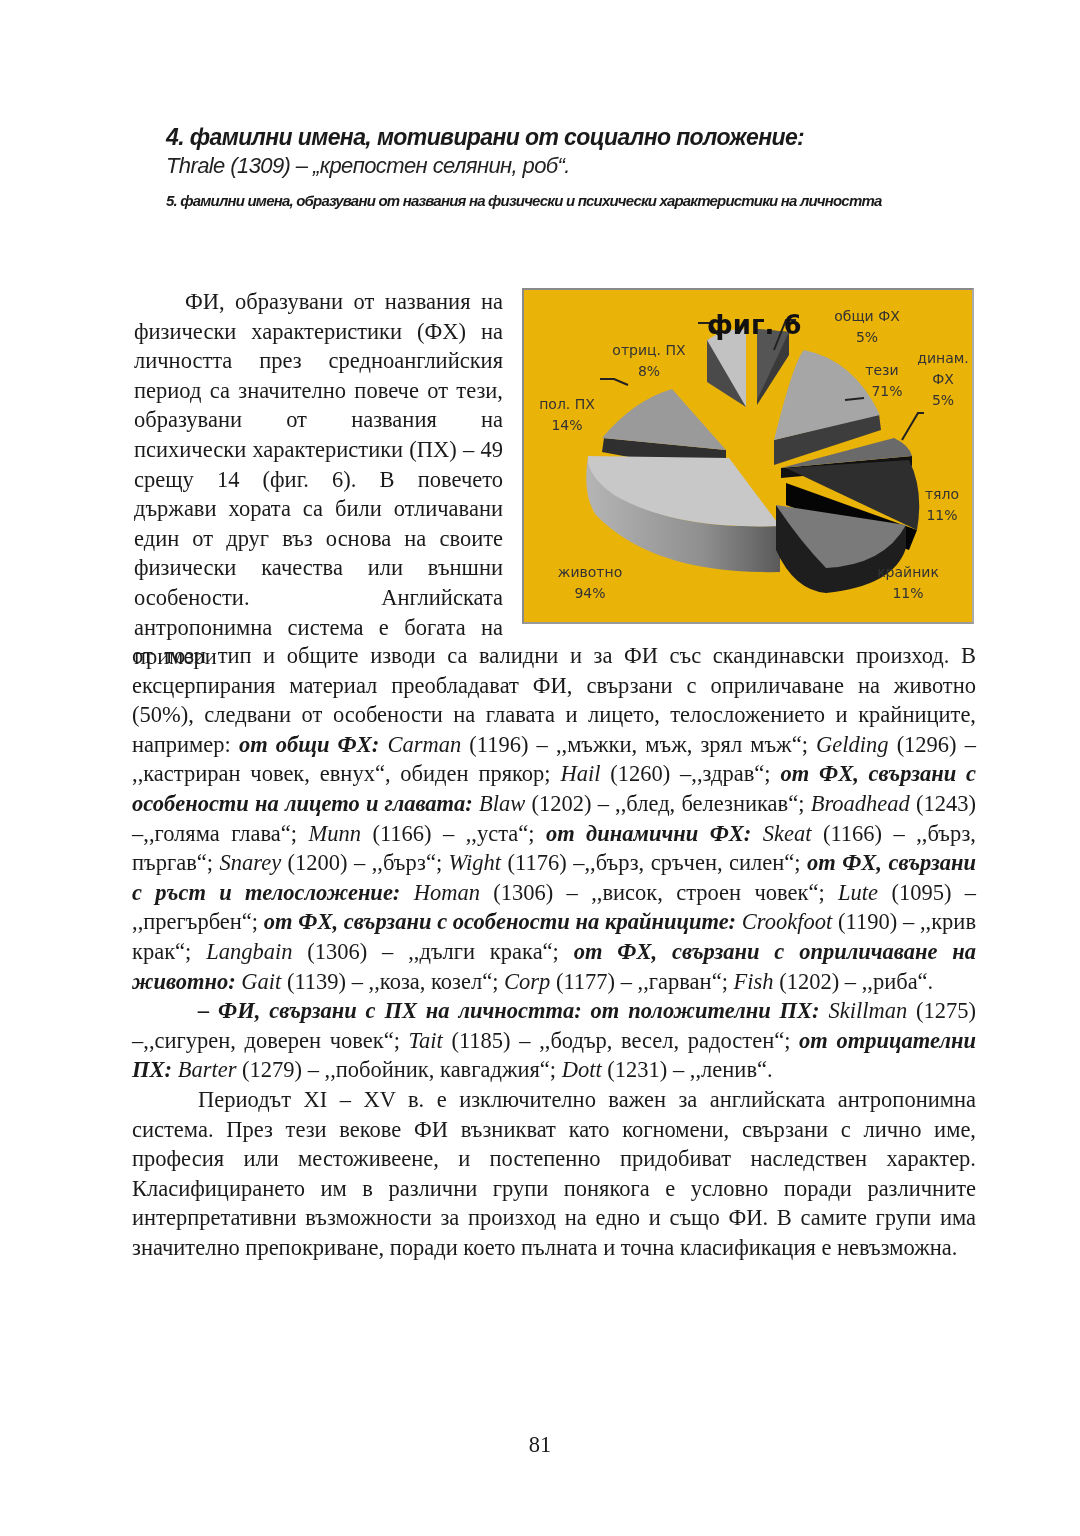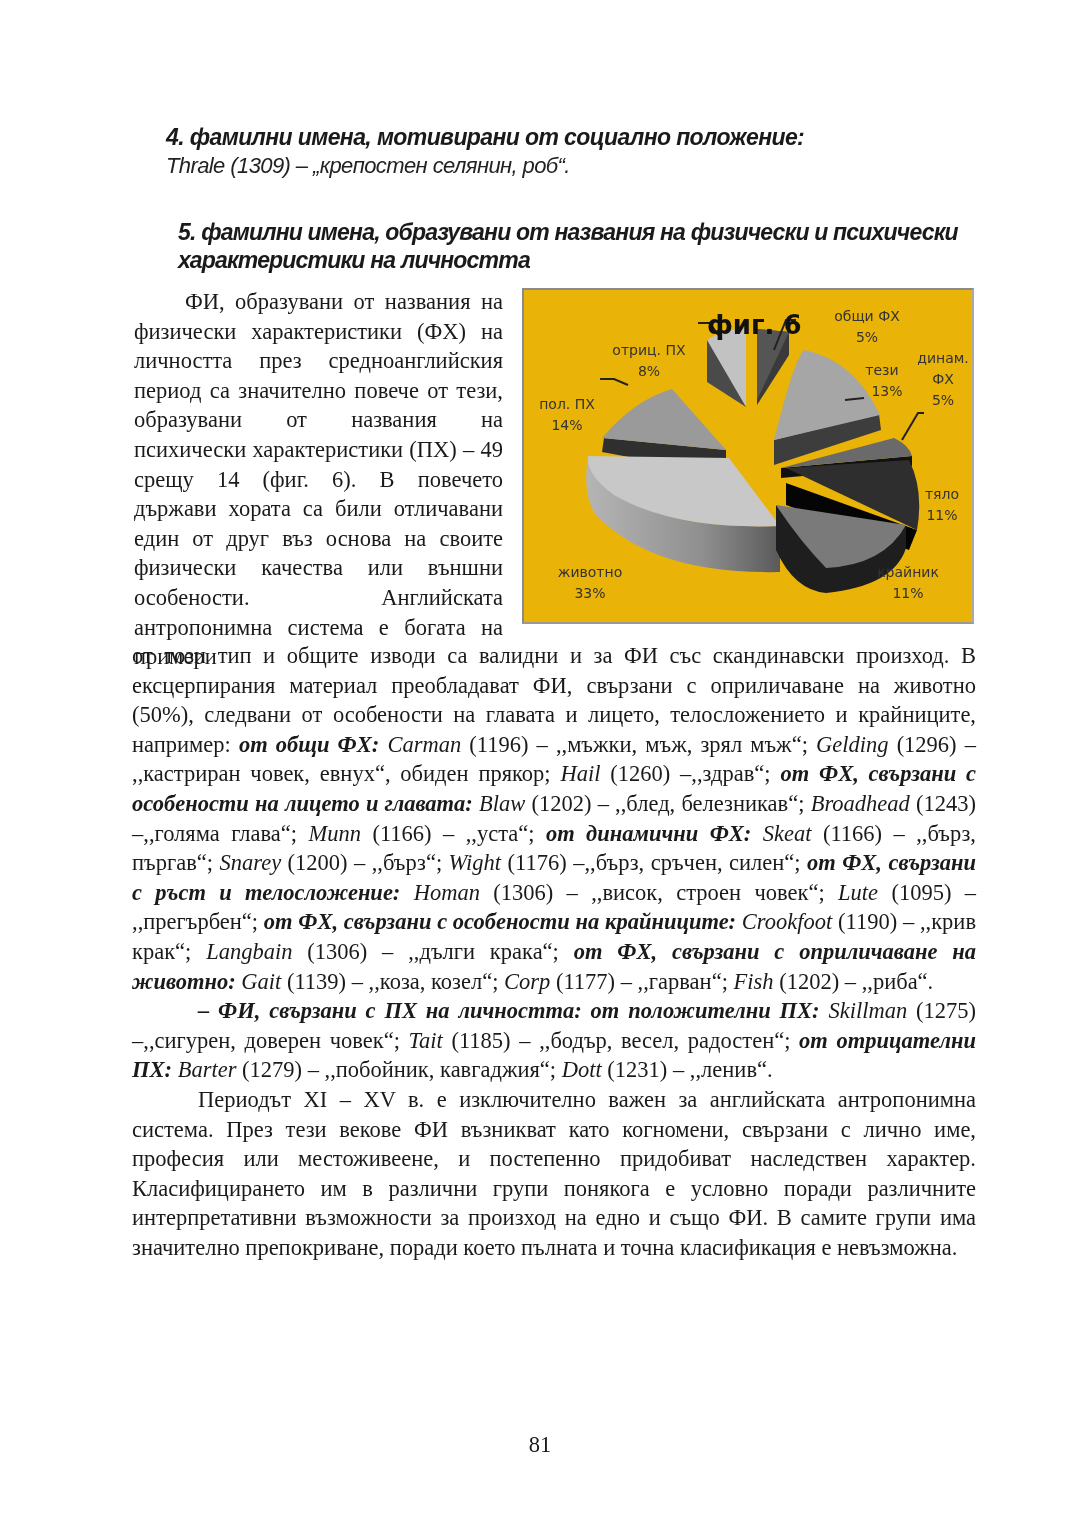--- a/index.html
+++ b/index.html
@@ -1,20 +1,20 @@
 <!DOCTYPE html>
 <html><head>
 <meta charset="utf-8">
 <style>
   html, body { margin:0; padding:0; background:#ffffff; }
   body { width:1080px; height:1536px; position:relative; overflow:hidden; color:#1a1a1a; }
   .page { position:absolute; left:0; top:0; width:1080px; height:1250px; }
   .h4 { position:absolute; left:166px; top:124px; font-size:23px; font-weight:bold; font-style:italic; font-family:"Liberation Sans", sans-serif; letter-spacing:-0.6px; color:#1a1a1a; }
   .h4-ex { position:absolute; left:166px; top:153px; font-size:22px; font-style:italic; font-family:"Liberation Sans", sans-serif; letter-spacing:-0.6px; color:#222; }
-  .h5 { position:absolute; left:166px; top:218px; width:830px; font-size:23px; line-height:28px; font-weight:bold; font-style:italic; font-family:"Liberation Sans", sans-serif; letter-spacing:-0.8px; color:#1a1a1a;margin-left:12px; }
+  .h5 { position:absolute; left:166px; top:187px; width:830px; font-size:15px; line-height:28px; font-weight:bold; font-style:italic; font-family:"Liberation Sans", sans-serif; letter-spacing:-0.8px; color:#1a1a1a; }
   .body { font-family:"Liberation Serif", serif; font-size:22.5px; line-height:29.6px; color:#1a1a1a; text-align:justify; }
   .col-left { position:absolute; left:132px; top:285px; width:373px; }
   .col-left p { margin:2px; text-indent:51px; text-align:justify; }
   .full { position:absolute; left:132px; top:641px; width:844px; }
   .full p { margin:0; text-align:justify; }
   .ind { text-indent:66px; }
   .bi { font-weight:bold; font-style:italic; }
   .it { font-style:italic; }
   .pagenum { position:absolute; left:0; width:1080px; top:1432px; text-align:center; font-family:"Liberation Serif", serif; font-size:22.5px; color:#1a1a1a; }
   .chart { position:absolute; left:522px; top:288px; width:452px; height:336px; border:2px solid #8a8a8a; border-right-color:#aaa; border-bottom-color:#999; background:#eab308; box-sizing:border-box; }
@@ -95,38 +95,38 @@
       </g>
     </svg>
     <div class="ctitle">фиг. 6</div>
 
     <div class="clabel" style="left:303px; top:16px; width:80px;">
       <div>общи ФХ</div>
         <div>5%</div>
     </div>
     <div class="clabel" style="left:333px; top:70px; width:50px;">
       <div>тези</div>
-        <div style="margin-left:10px">13%</div>
+        <div style="margin-left:10px">71%</div>
     </div>
     <div class="clabel" style="left:384px; top:58px; width:70px;">
       <div>динам.</div>
         <div>ФХ</div>
         <div>5%</div>
     </div>
     <div class="clabel" style="left:393px; top:194px; width:50px;">
       <div>тяло</div>
         <div>11%</div>
     </div>
     <div class="clabel" style="left:344px; top:272px; width:80px;">
       <div>крайник</div>
         <div>11%</div>
     </div>
     <div class="clabel" style="left:26px; top:272px; width:80px;">
       <div>животно</div>
-        <div>33%</div>
+        <div>94%</div>
     </div>
     <div class="clabel" style="left:8px; top:104px; width:70px;">
       <div>пол. ПХ</div>
         <div>14%</div>
     </div>
     <div class="clabel" style="left:80px; top:50px; width:90px;">
       <div>отриц. ПХ</div>
         <div>8%</div>
     </div>
   </div>

